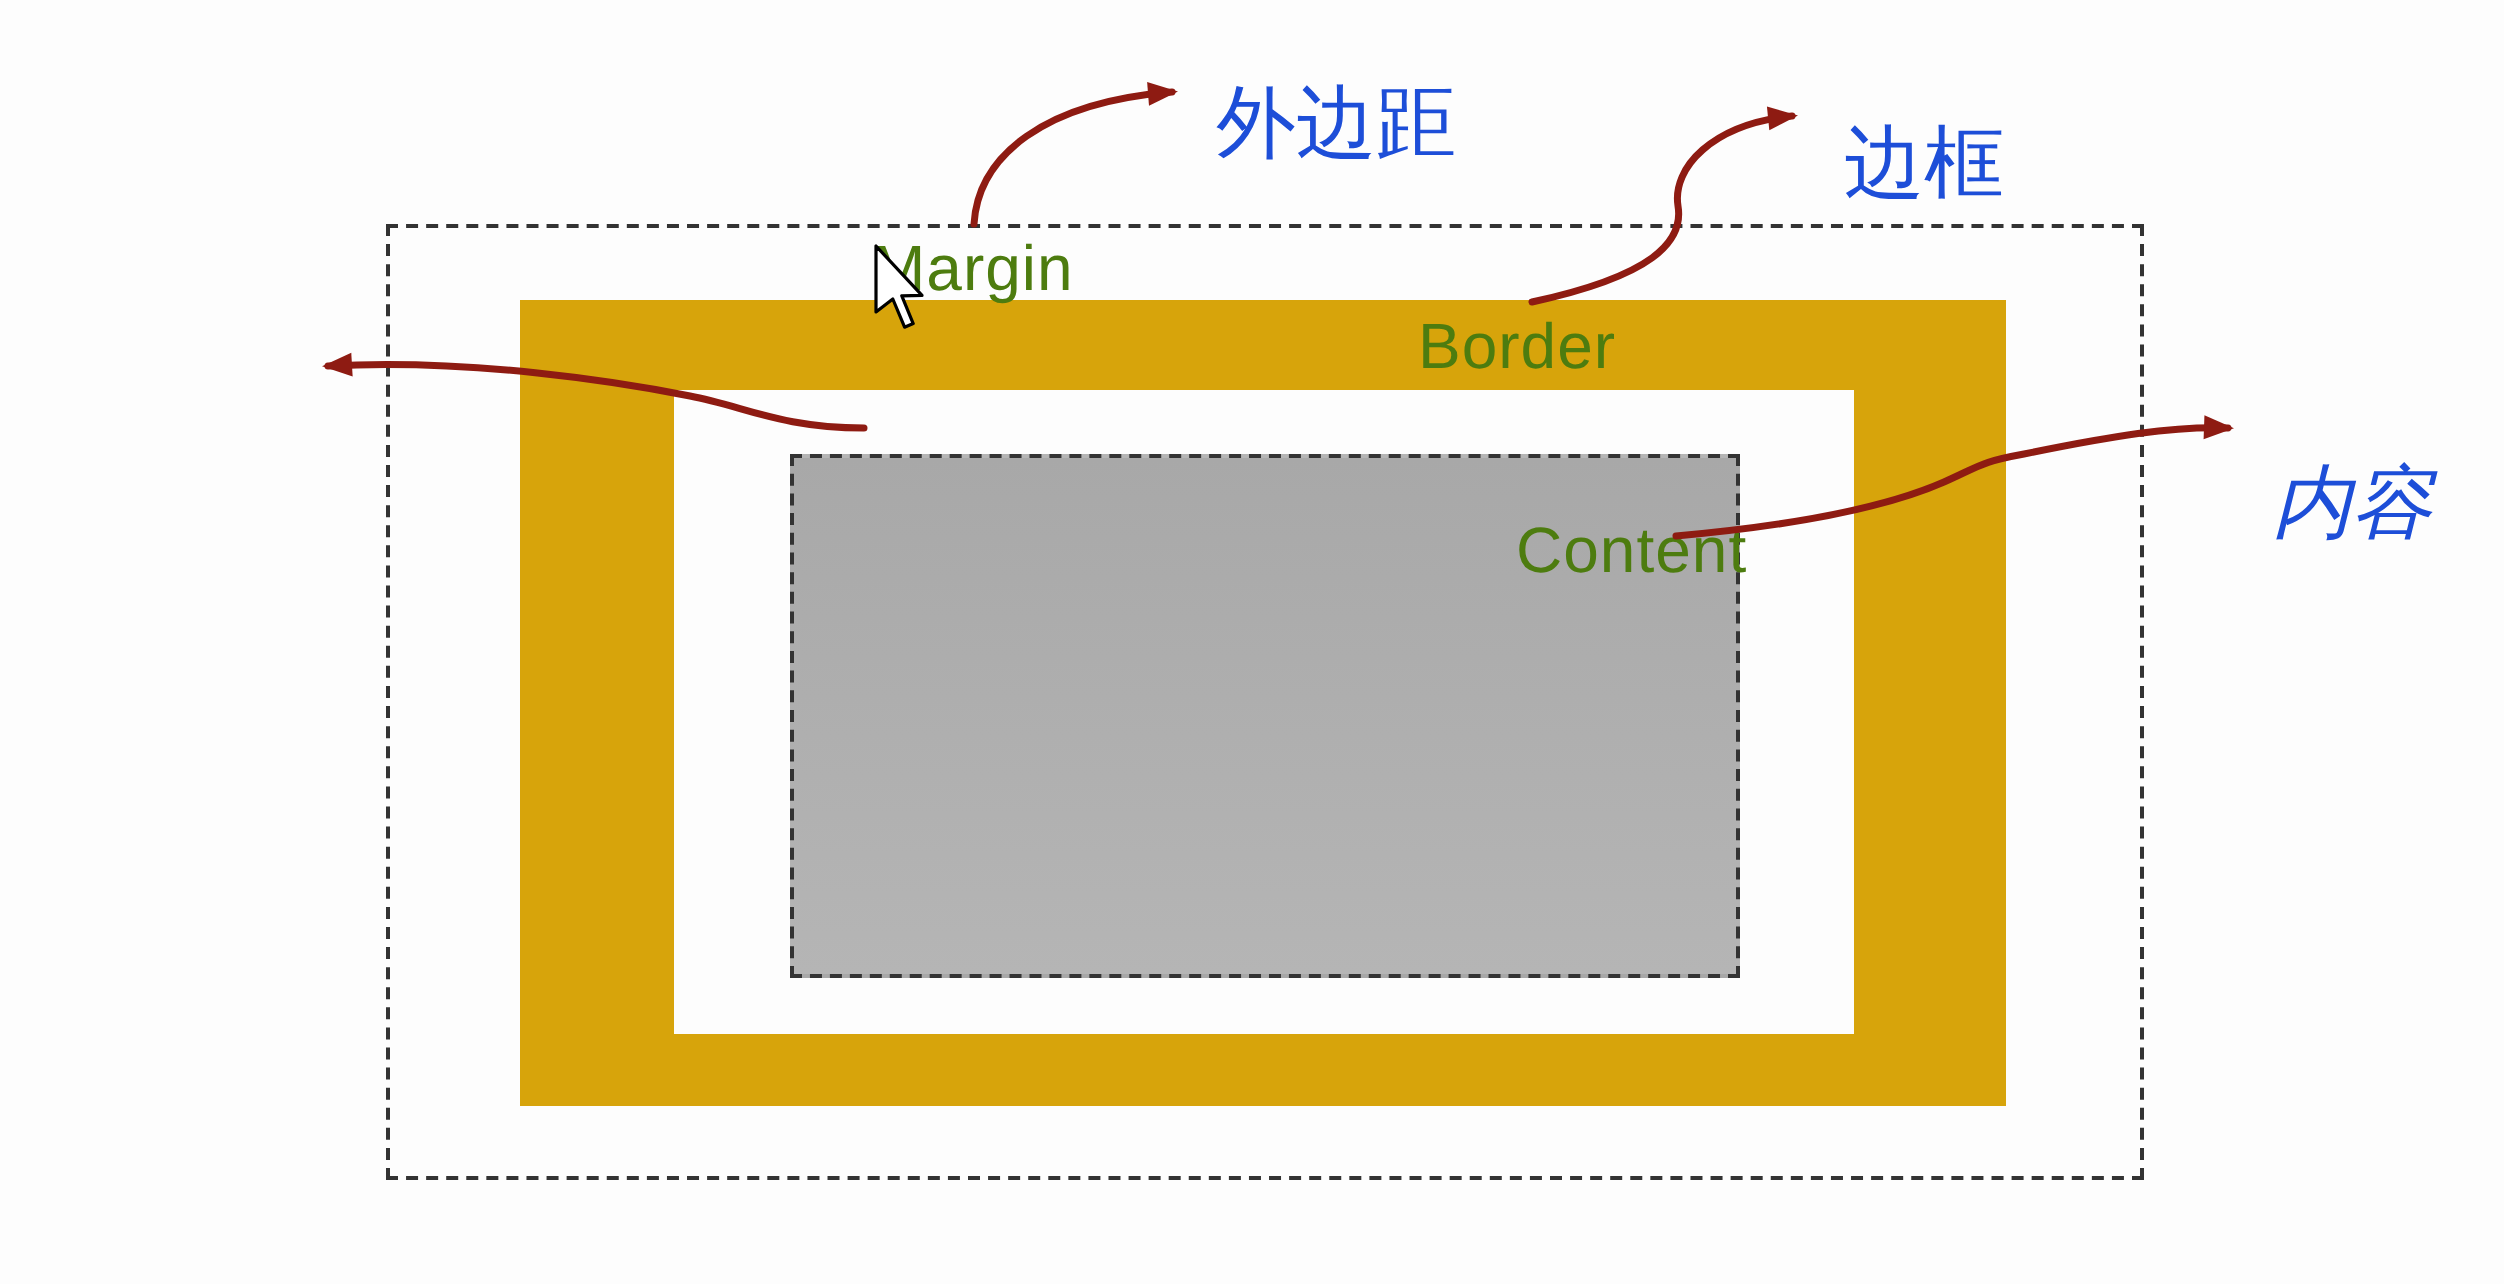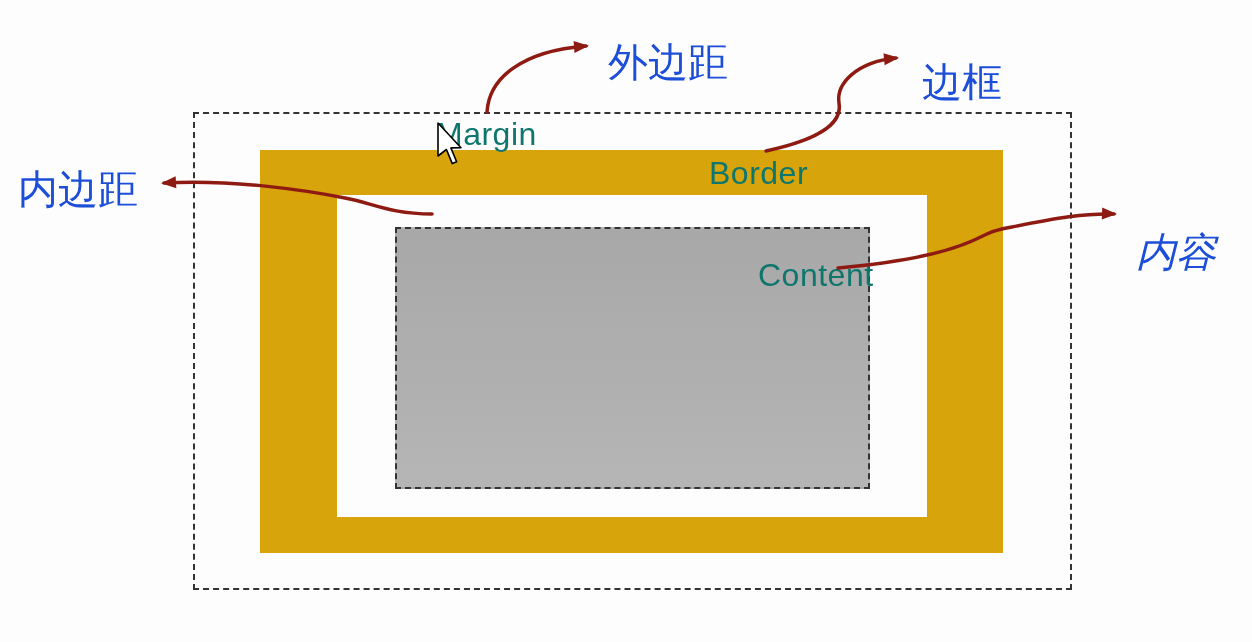--- a/index.html
+++ b/index.html
@@ -33,21 +33,21 @@
   .content-box {
     left: 395px; top: 227px; width: 475px; height: 262px;
     border: 2px dashed var(--dash-color, #333);
     background: linear-gradient(180deg, var(--grey, #ababab) 0%, var(--grey-light, #b4b4b4) 100%);
   }
 
   .lbl-en {
     position: absolute;
     font-size: 32px;
     line-height: 1;
-    color: #0f766e;
+    color: #4d7c0f;
     letter-spacing: 0.5px;
     white-space: nowrap;
   }
   .lbl-zh {
     position: absolute;
     font-size: 40px;
     line-height: 1;
     color: #1d4ed8;
     white-space: nowrap;
   }
@@ -89,21 +89,20 @@
   <div class="box border-box"></div>
   <div class="box padding-box"></div>
   <div class="box content-box"></div>
 
   <div class="lbl-en lbl-margin">Margin</div>
   <div class="lbl-en lbl-border">Border</div>
   <div class="lbl-en lbl-content">Content</div>
 
   <div class="lbl-zh zh-margin">外边距</div>
   <div class="lbl-zh zh-border">边框</div>
-  <div class="lbl-zh zh-padding">内边距</div>
   <div class="lbl-zh zh-content">内容</div>
 
   <svg class="overlay" viewBox="0 0 1252 642" xmlns="http://www.w3.org/2000/svg">
     <defs>
       <marker id="ah" markerUnits="userSpaceOnUse" markerWidth="18" markerHeight="16" refX="13" refY="7" orient="auto">
         <path d="M1,1 L16,7 L1,13 Z" fill="var(--arrow-red, #8e1b12)"></path>
       </marker>
     </defs>
 
     <path class="arrow-path" d="M 487 112 C 489 78 522 51 586 46" marker-end="url(#ah)"></path>

